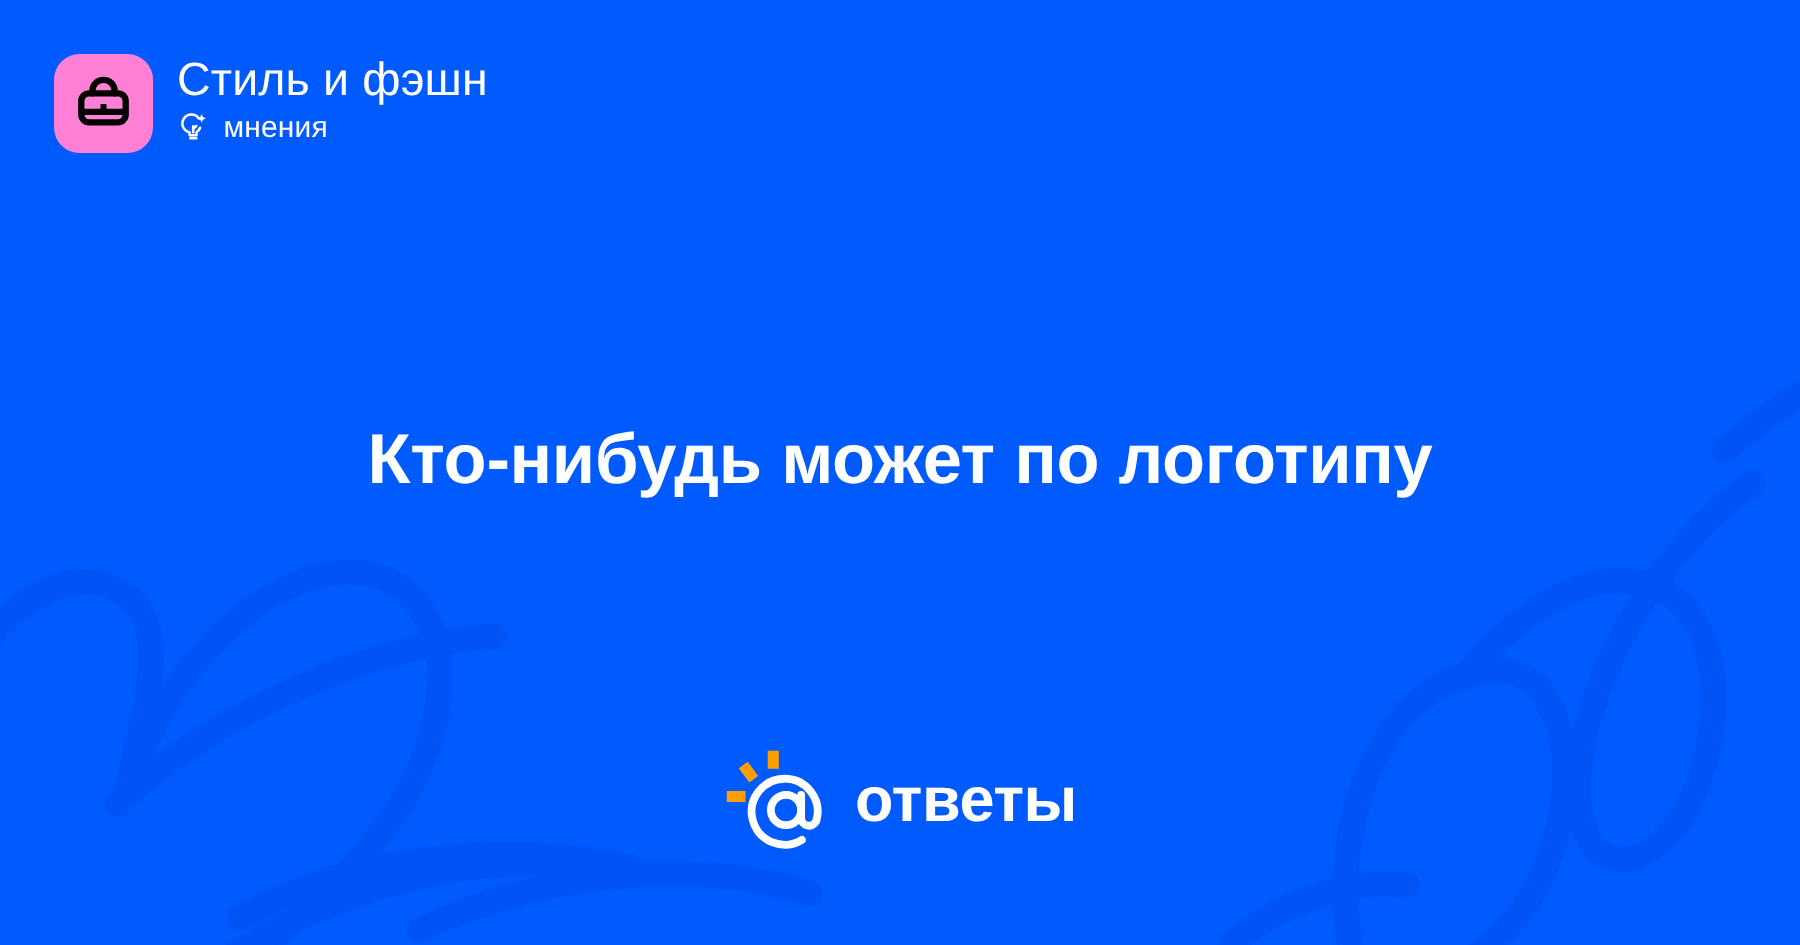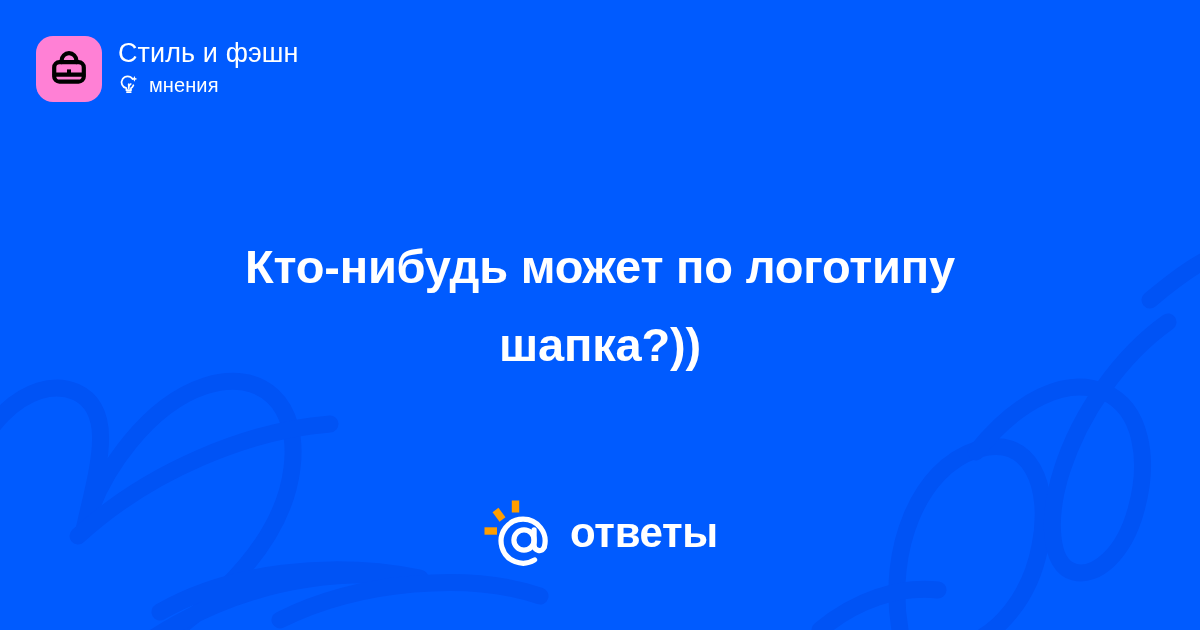--- a/index.html
+++ b/index.html
@@ -55,21 +55,21 @@
 
   .channel {
     display: flex;
     flex-direction: column;
     gap: 5px;
     padding-top: 2px;
   }
 
   .channel-name {
     color: #ffffff;
-    font-size: 27px;
+    font-size: 31px;
     line-height: 30px;
     font-weight: 500;
     letter-spacing: 0.1px;
     white-space: nowrap;
   }
 
   .channel-kind {
     display: flex;
     align-items: center;
     gap: 9px;
@@ -183,21 +183,20 @@
           <path d="M16.4 2.0 l0.85 2.05 l2.05 0.85 l-2.05 0.85 l-0.85 2.05 l-0.85 -2.05 l-2.05 -0.85 l2.05 -0.85 z" fill="#ffffff" stroke="none"></path>
         </svg>
         <span class="kind-label">мнения</span>
       </div>
     </div>
   </div>
 
   <div class="question-wrap">
     <div class="question">
       <div>Кто-нибудь может по логотипу</div>
-      <div>шапка?))</div>
     </div>
   </div>
 
   <div class="footer-logo">
     <svg class="at-mark" viewBox="0 0 74 70" aria-hidden="true">
 
       <g stroke="#ff9e00" stroke-width="7.4" stroke-linecap="butt">
         <line x1="2.5" y1="33.0" x2="15.0" y2="33.0"></line>
         <line x1="13.5" y1="12.0" x2="20.5" y2="21.5"></line>
         <line x1="33.5" y1="2.5" x2="33.5" y2="14.5"></line>

